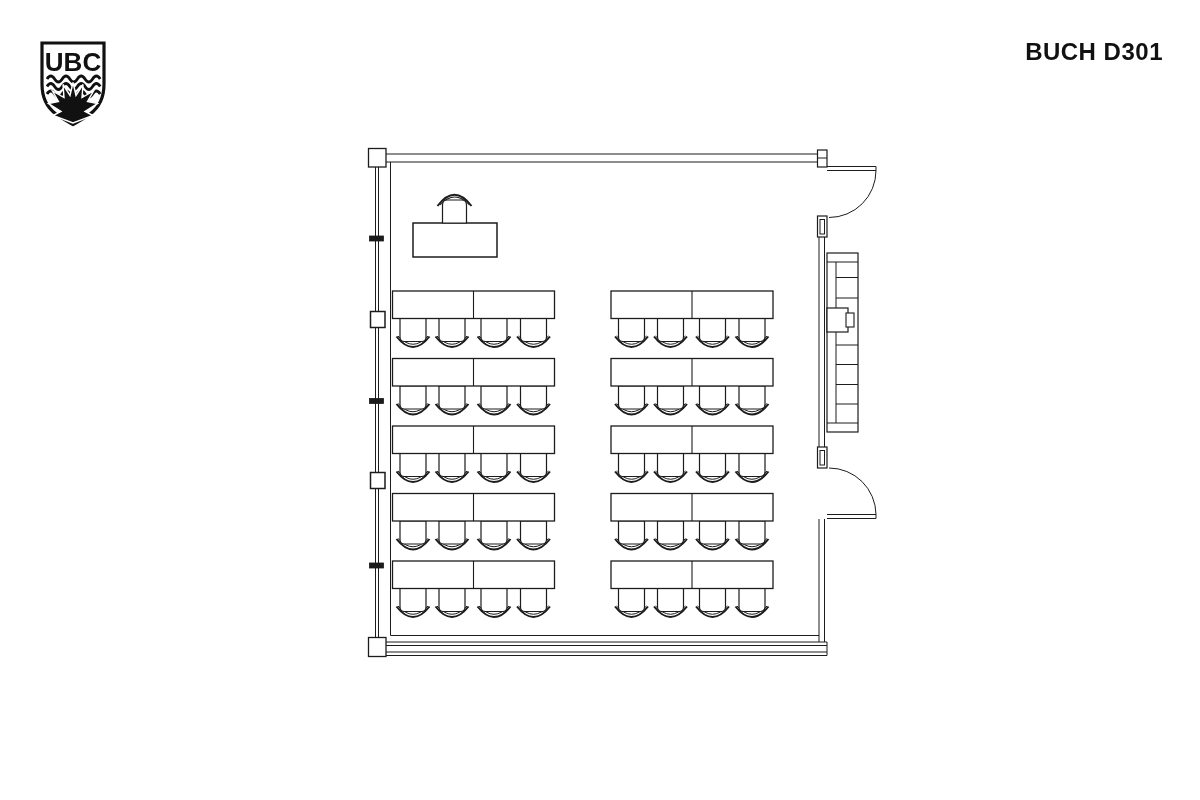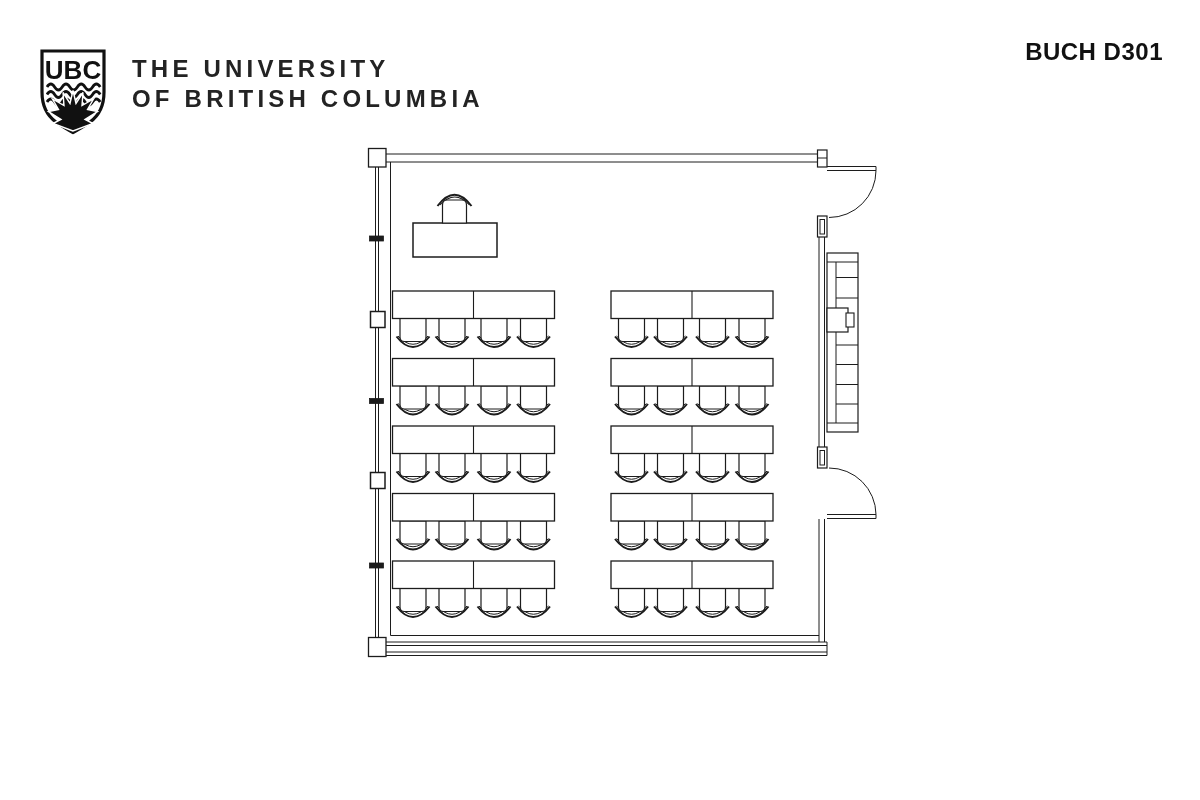--- a/index.html
+++ b/index.html
@@ -1,18 +1,18 @@
 <!DOCTYPE html>
 <html><head>
 <meta charset="utf-8">
 <style>
   html,body{margin:0;padding:0;background:#fff;}
   .page{position:relative;width:1200px;height:800px;background:#fff;overflow:hidden;
         font-family:"Liberation Sans",sans-serif;}
-  .brand{position:absolute;left:38px;top:48px;display:flex;align-items:flex-start;gap:24px;}
+  .brand{position:absolute;left:38px;top:40px;display:flex;align-items:flex-start;gap:16px;}
   .crest-svg{width:70px;height:88px;display:block;}
   .uni-name{margin-top:6px;font-weight:bold;font-size:24px;letter-spacing:4.2px;
             line-height:30px;color:#232323;white-space:nowrap;}
   .room-code{position:absolute;top:38px;right:37px;font-size:24px;font-weight:bold;
              letter-spacing:0.5px;color:#111;}
   #plan{position:absolute;left:350px;top:135px;width:545px;height:535px;}
 </style>
 </head>
 <body>
 
@@ -22,24 +22,20 @@
     <svg class="crest-svg" viewBox="0 0 70 88">
       <path d="M4,3 H66 V44 Q66,64 52,74 Q42,81 35,84.5 Q28,81 18,74 Q4,64 4,44 Z" fill="#ffffff" stroke="#111" stroke-width="3.2"></path>
       <text x="35" y="31" text-anchor="middle" font-family="Liberation Sans, sans-serif" font-size="26" font-weight="bold" fill="#111" letter-spacing="0">UBC</text>
       <g stroke="#111" stroke-width="2.8" fill="none">
         <path d="M9,39 q3.8,-6 7.6,0 t7.6,0 t7.6,0 t7.6,0 t7.6,0 t7.6,0 t7.6,0"></path>
         <path d="M9,46.5 q3.8,-6 7.6,0 t7.6,0 t7.6,0 t7.6,0 t7.6,0 t7.6,0 t7.6,0"></path>
         <path d="M9,54 q3.8,-6 7.6,0 t7.6,0 t7.6,0 t7.6,0 t7.6,0 t7.6,0 t7.6,0"></path>
       </g>
       <path d="M35,83 L15,75.5 L23,71.5 L10.5,63.5 L20.5,61.5 L14.5,51 L26,57.5 L25,44.5 L32,55.5 L35,42.5 L38,55.5 L45,44.5 L44,57.5 L55.5,51 L49.5,61.5 L59.5,63.5 L47,71.5 L55,75.5 Z" fill="#111" stroke="#fff" stroke-width="1.4"></path>
     </svg>
-    <div class="uni-name">
-      <div>THE UNIVERSITY</div>
-      <div>OF BRITISH COLUMBIA</div>
-    </div>
   </header>
 
   <div class="room-code">BUCH D301</div>
 
   <svg id="plan" viewBox="350 135 545 535">
       <g>
         <line x1="386" y1="154" x2="818" y2="154" stroke="#1c1c1c" stroke-width="1"></line>
         <line x1="386" y1="162" x2="818" y2="162" stroke="#1c1c1c" stroke-width="1"></line>
         <line x1="819" y1="237" x2="819" y2="447" stroke="#1c1c1c" stroke-width="1"></line>
         <line x1="824.5" y1="237" x2="824.5" y2="447" stroke="#1c1c1c" stroke-width="1"></line>

